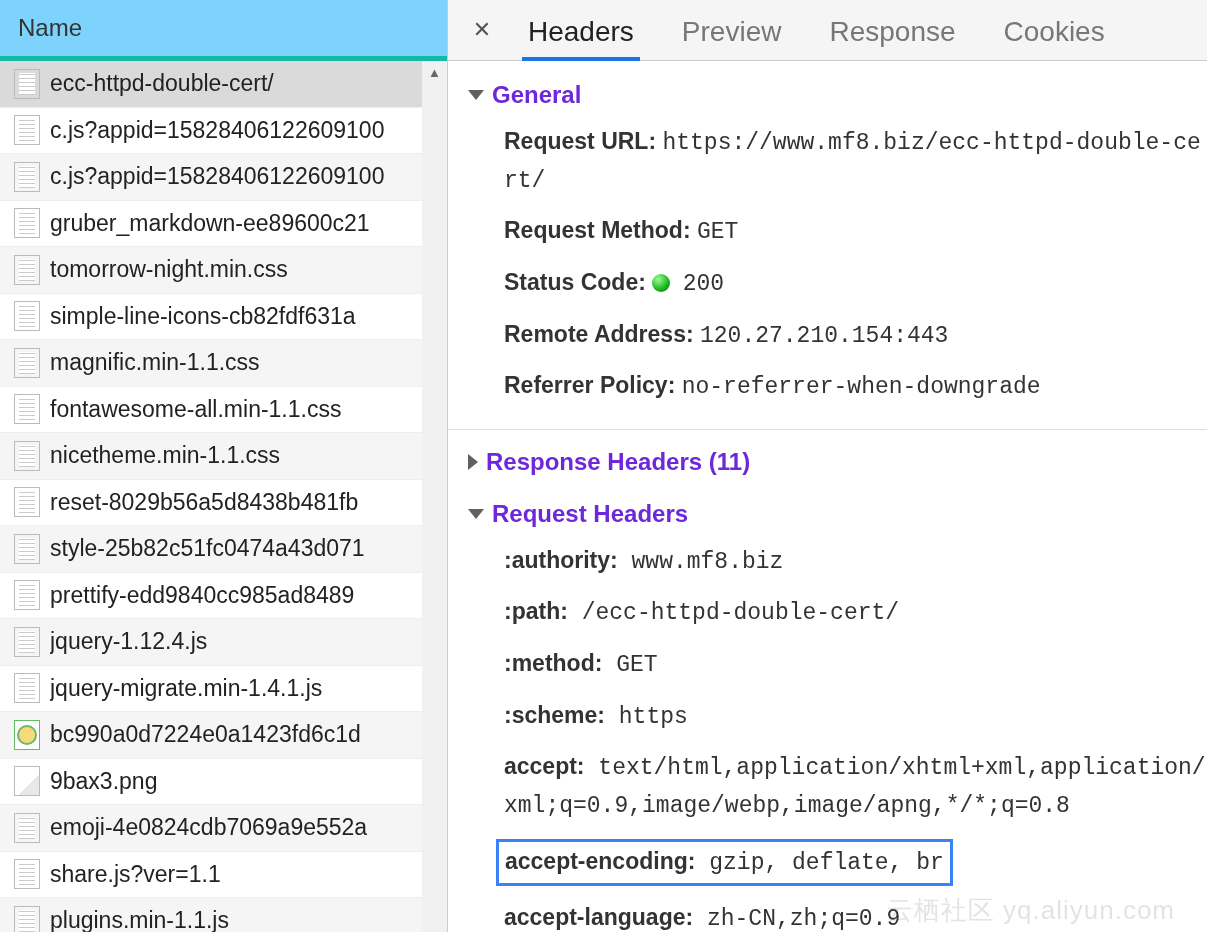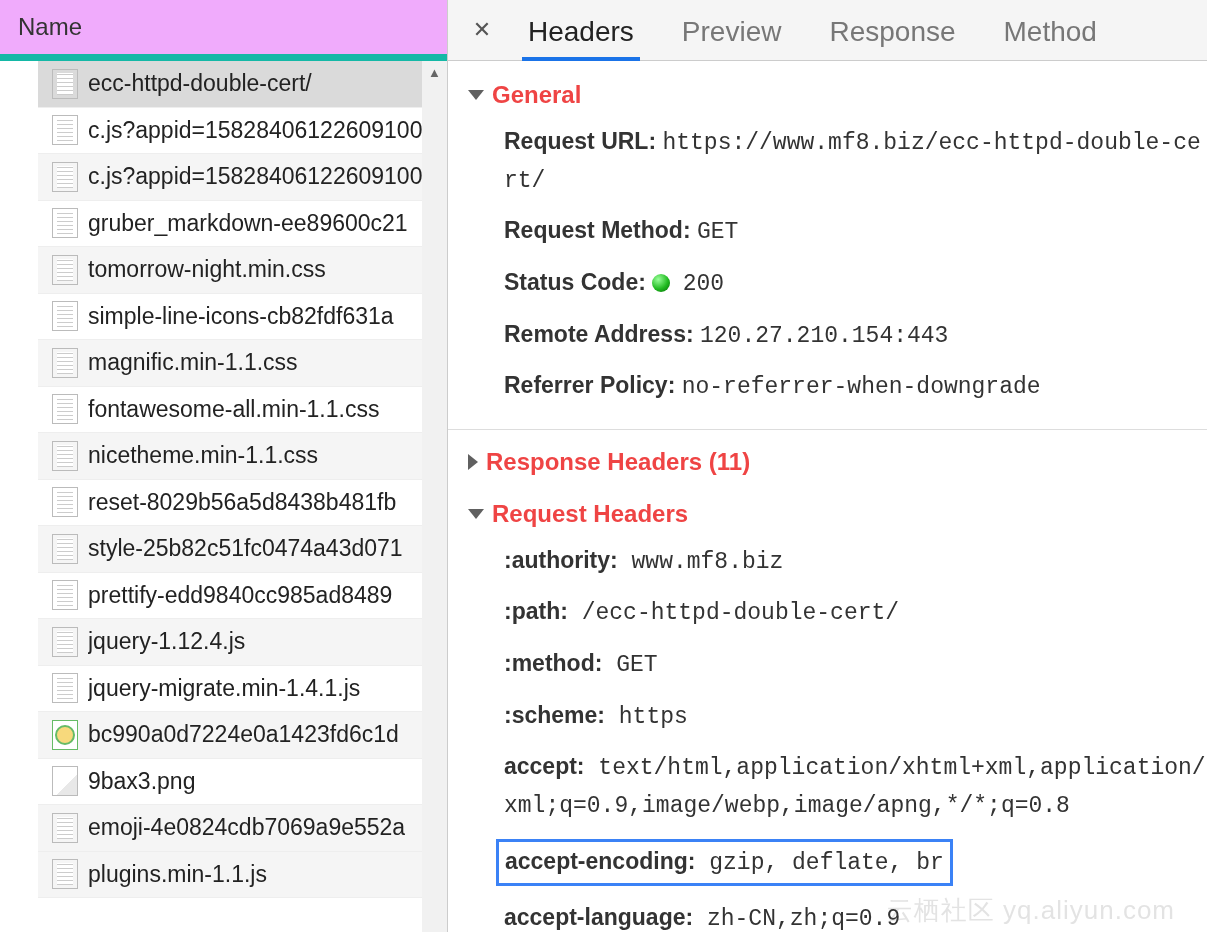--- a/index.html
+++ b/index.html
@@ -20,30 +20,29 @@
     border-right: 1px solid #ccc;
     display: flex;
     flex-direction: column;
     background: #fff;
   }
   .left-header {
     height: 61px;
     display: flex;
     align-items: center;
     padding-left: 18px;
-    border-bottom: 7px solid #14b8a6;
+    border-bottom: 5px solid #14b8a6;
     font-size: 24px;
     color: #333;
-    background: #f0abfc;
+    background: #7dd3fc;
   }
   .file-list {
     position: relative;
     flex: 1;
     overflow: hidden;
-    margin-left: 38px;
   }
   .file-row {
     height: 46.5px;
     display: flex;
     align-items: center;
     padding-left: 14px;
     font-size: 23px;
     white-space: nowrap;
     overflow: hidden;
     color: #222;
@@ -147,21 +146,21 @@
 
   .section{
     padding: 6px 0 10px 20px;
   }
   .section-header{
     display:flex;
     align-items:center;
     gap:8px;
     font-weight:700;
     font-size:24px;
-    color:#ef4444;
+    color:#6d28d9;
     padding:6px 0 8px 0;
     cursor:pointer;
   }
   .disclosure{
     width:0; height:0; display:inline-block;
   }
   .disclosure.open{
     border-left:8px solid transparent;
     border-right:8px solid transparent;
     border-top:10px solid #606060;
@@ -277,41 +276,45 @@
         <span class="file-label">bc990a0d7224e0a1423fd6c1d</span>
       </div>
       <div class="file-row">
         <span class="file-icon img"></span>
         <span class="file-label">9bax3.png</span>
       </div>
       <div class="file-row alt">
         <span class="file-icon"></span>
         <span class="file-label">emoji-4e0824cdb7069a9e552a</span>
       </div>
+      <div class="file-row">
+        <span class="file-icon"></span>
+        <span class="file-label">share.js?ver=1.1</span>
+      </div>
       <div class="file-row alt">
         <span class="file-icon"></span>
         <span class="file-label">plugins.min-1.1.js</span>
       </div>
       <div class="scrollbar">
       <div class="scroll-up">▲</div>
 
     </div>
   </div>
 </div>
 
 <div class="right-panel">
   <div class="tabs">
     <div class="tab-close">
       <span>✕</span>
     </div>
     <div id="tabs-holder" style="display:flex;">
         <div class="tab active">Headers</div>
         <div class="tab">Preview</div>
         <div class="tab">Response</div>
-        <div class="tab">Method</div>
+        <div class="tab">Cookies</div>
       </div>
   </div>
 
   <div class="detail-body">
 
     <div class="section">
       <div class="section-header">
         <span class="disclosure open"></span>
         <span>General</span>
       </div>

